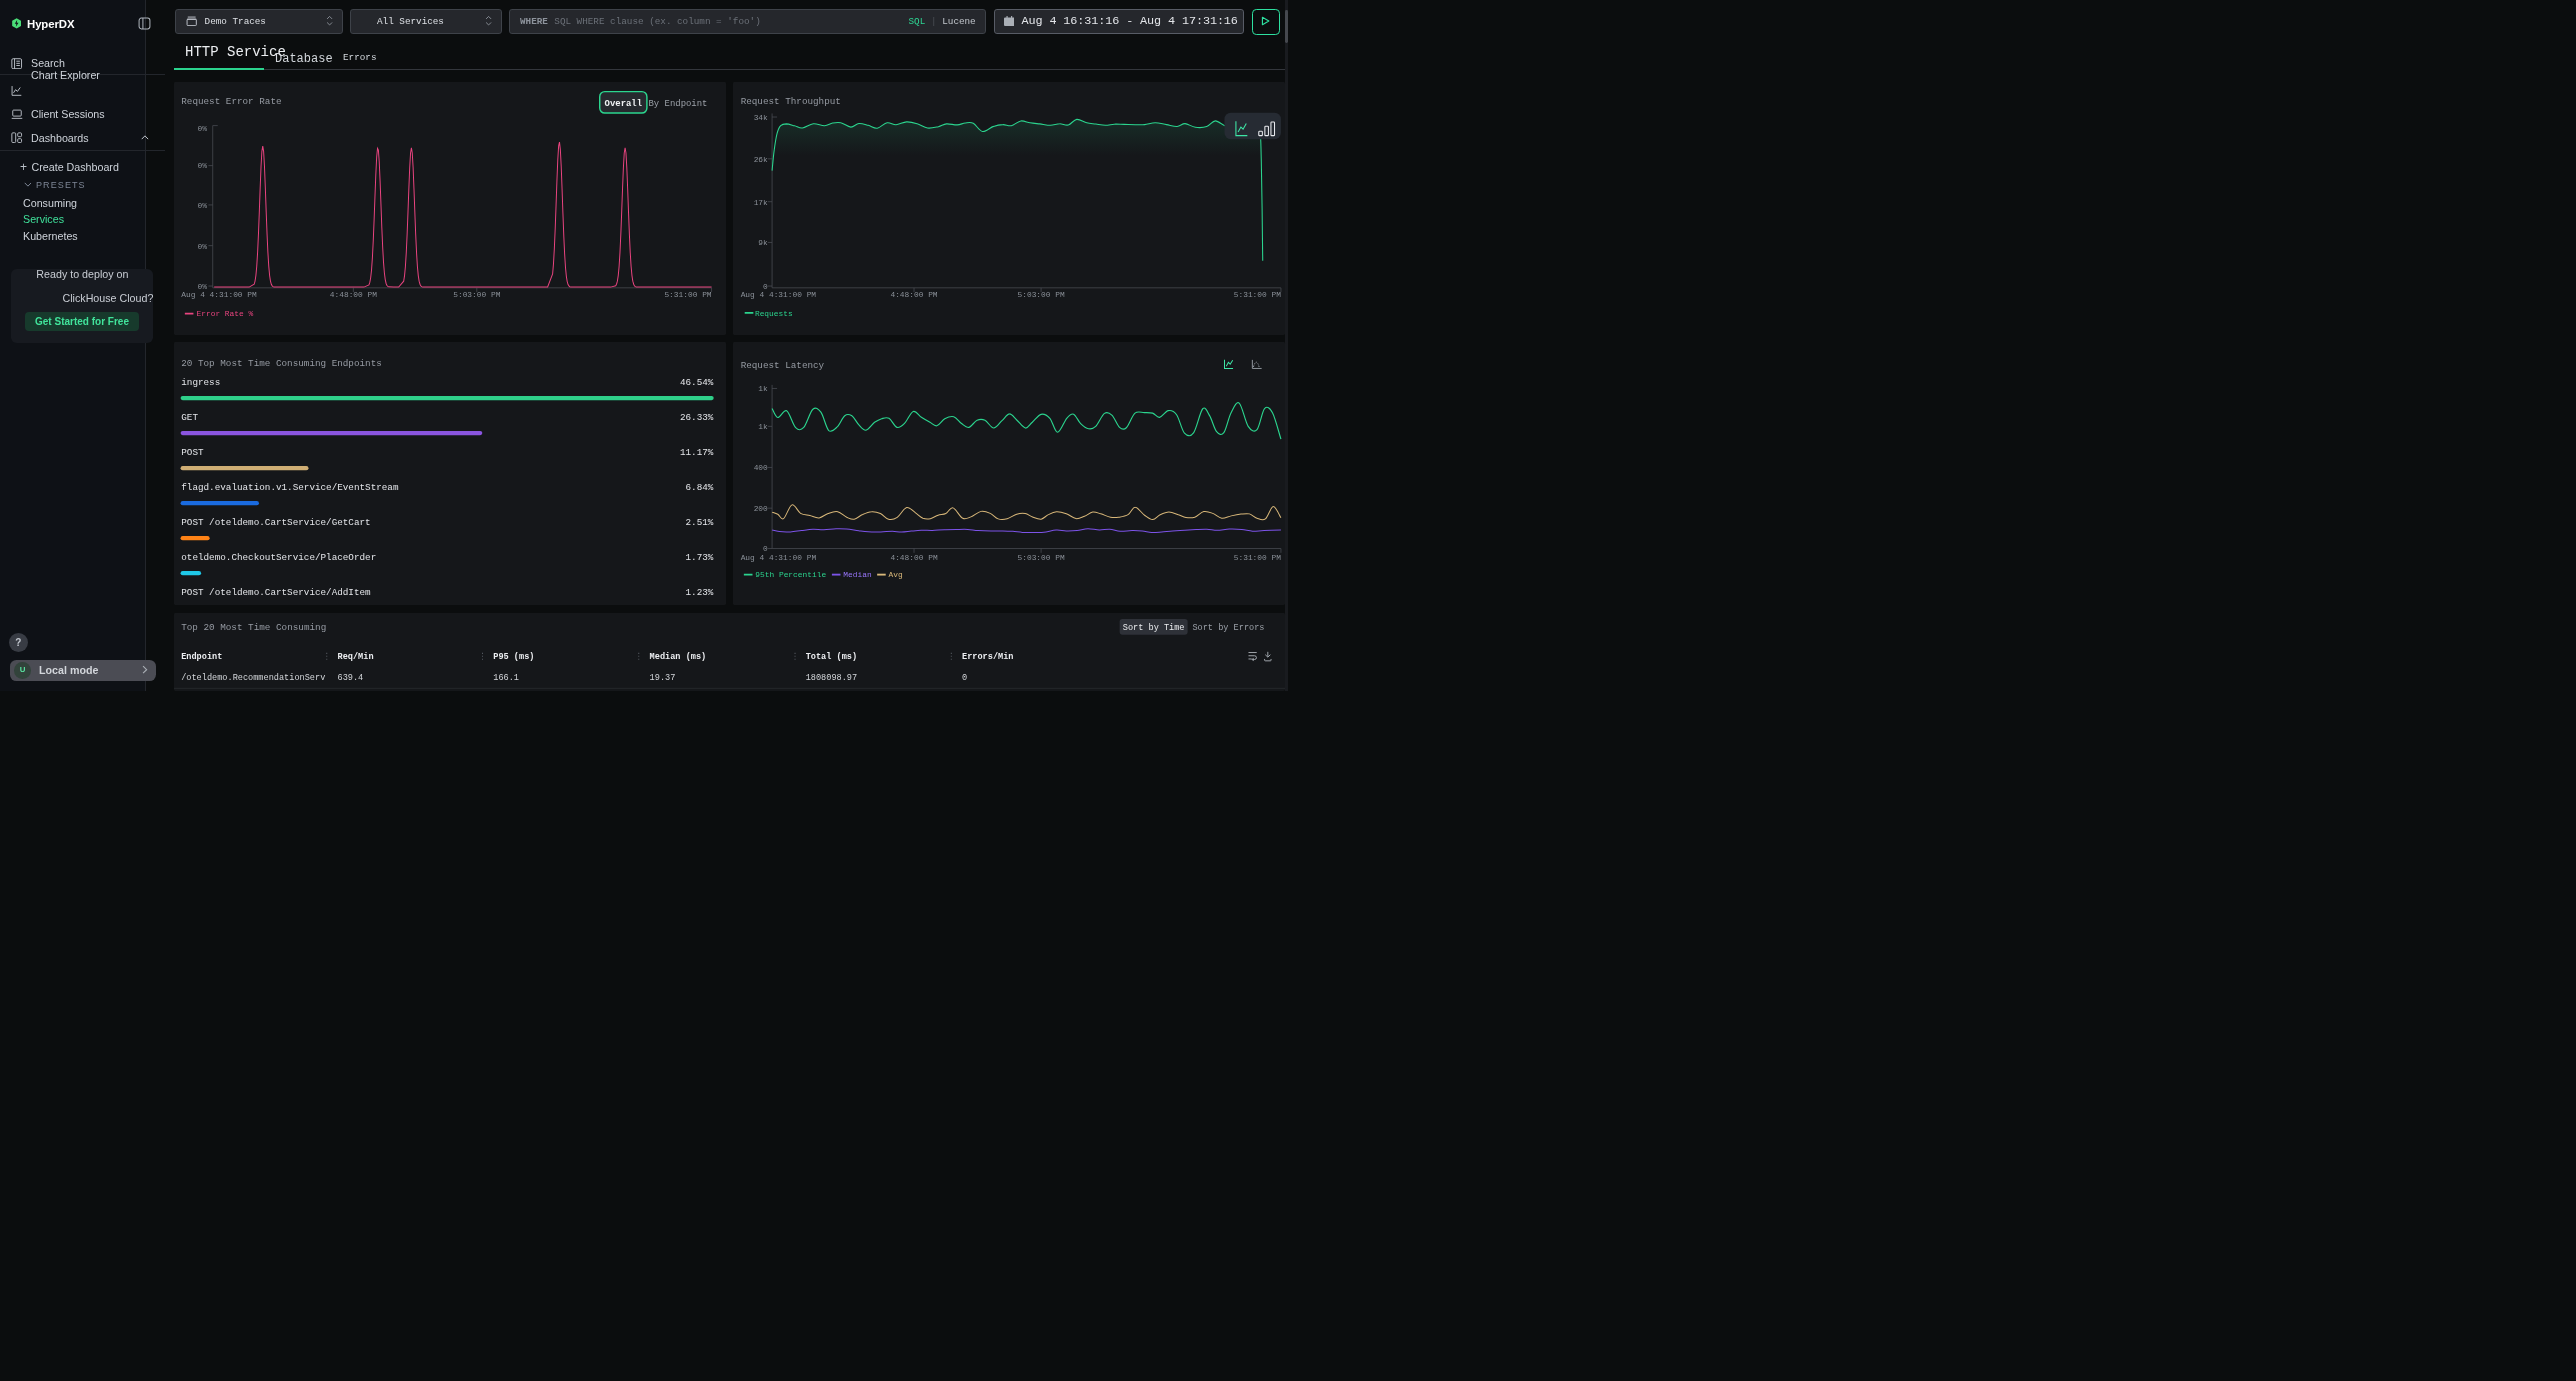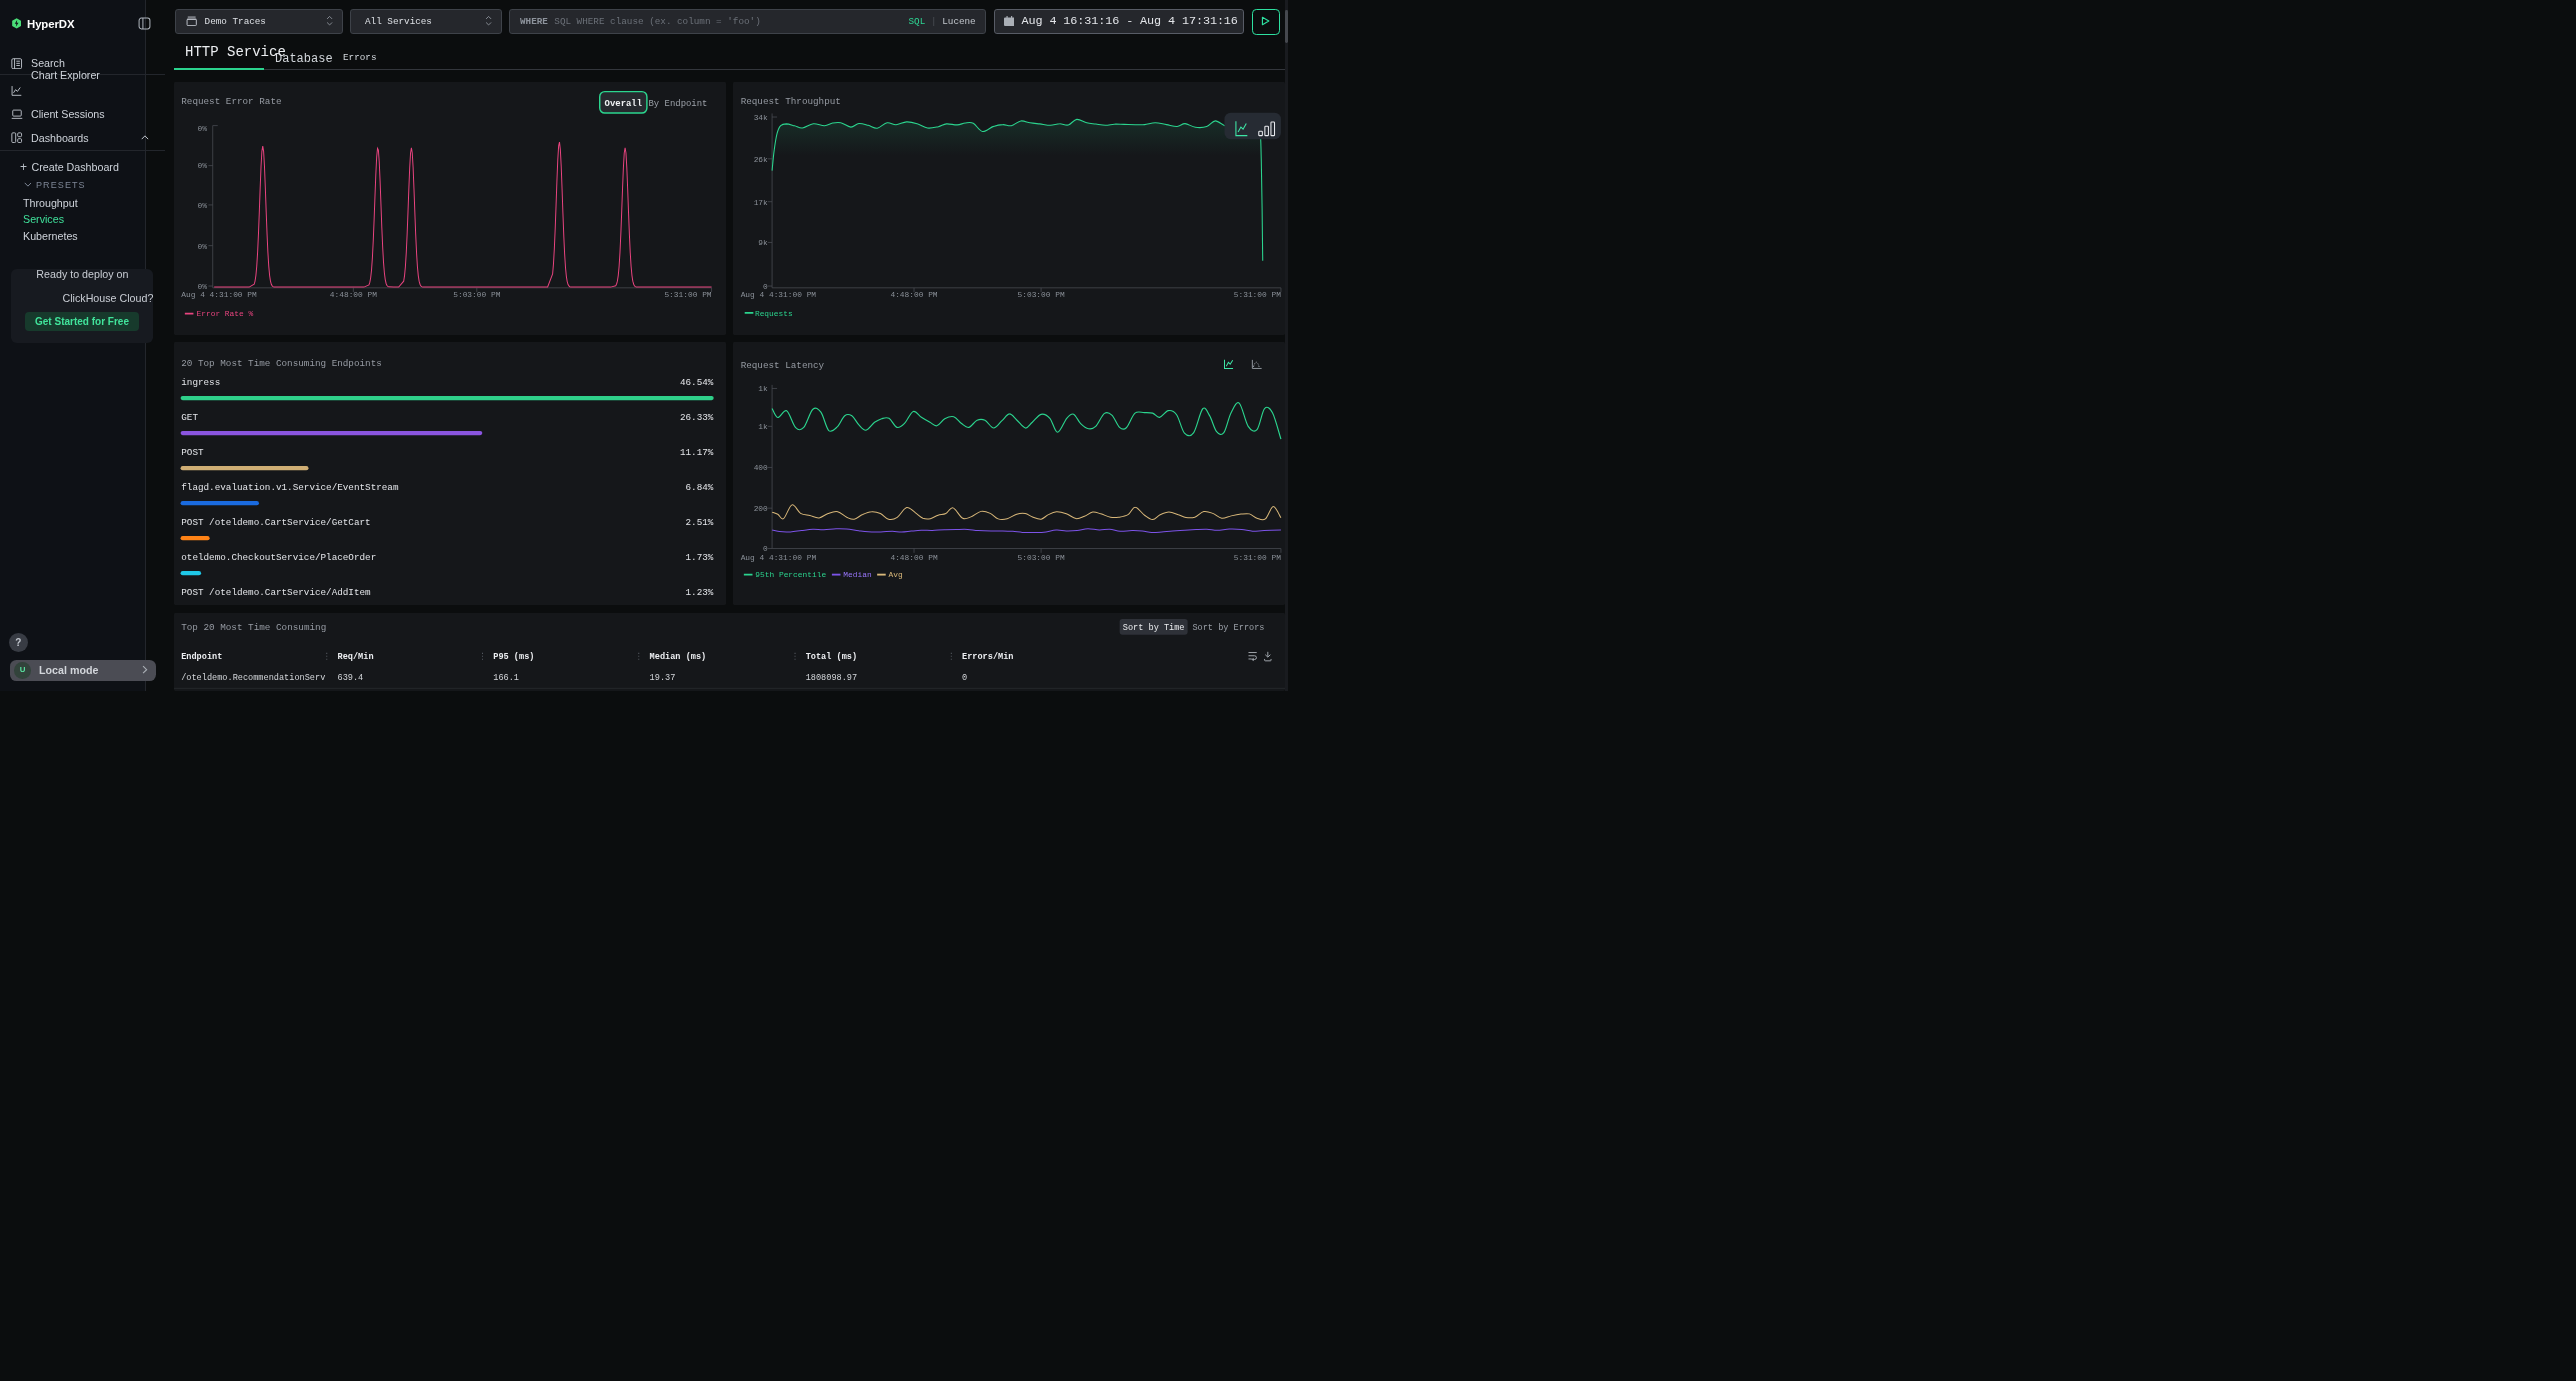--- a/index.html
+++ b/index.html
@@ -60,21 +60,21 @@
  <div class="sep" style="top:150px"></div>
 
  <div class="navtxt" style="left:20px;top:160px;font-size:12px;color:#b9bfc7">+</div>
  <div class="navtxt" style="left:31.5px;top:161px">Create Dashboard</div>
 
  <svg width="7.9" height="5" style="left:23.6px;top:182px" viewBox="0 0 11 7" fill="none" stroke="#7d8695" stroke-width="1.4">
    <path d="M1 1.2 L5.5 5.8 L10 1.2"></path>
  </svg>
  <div class="navtxt" style="left:36px;top:180px;font-size:9px;letter-spacing:1.1px;color:#7d8695">PRESETS</div>
 
- <div class="navtxt" style="left:23px;top:197px">Throughput</div>
+ <div class="navtxt" style="left:23px;top:197px">Consuming</div>
  <div class="navtxt" style="left:23px;top:213px;color:#3fe09a;font-weight:400">Services</div>
  <div class="navtxt" style="left:23px;top:230px">Kubernetes</div>
 
  <div class="abs" style="left:11.4px;top:269px;width:142px;height:74px;background:#171a20;border-radius:5.7px"></div>
  <div class="navtxt" style="left:11.4px;top:268px;width:142px;text-align:center;color:#c9cdd4">Ready to deploy on</div>
  <div class="navtxt" style="left:11.4px;top:292px;width:142px;text-align:right;color:#c9cdd4">ClickHouse Cloud?</div>
  <div class="abs" style="left:25px;top:312px;width:114px;height:19.3px;background:#173a2c;border-radius:4px;text-align:center;line-height:19.3px;font-family:'Liberation Sans', sans-serif;font-size:10px;font-weight:700;color:#41e39b;white-space:nowrap">Get Started for Free</div>
 
  <div class="abs" style="left:8.6px;top:633px;width:19.3px;height:19.3px;border-radius:50%;background:#383c44;text-align:center;line-height:19.3px;font-family:'Liberation Sans', sans-serif;font-size:10px;font-weight:700;color:#c3c8cf">?</div>
 
@@ -92,21 +92,21 @@
       <path d="M1.5 4.5 H14.5"></path>
       <rect x="1.5" y="4.5" width="13" height="9" rx="1.2"></rect>
   </svg>
   <span style="margin-left:7.2px">Demo Traces</span>
   <svg width="7.2" height="11.4" style="position:static;margin-left:auto;margin-right:8.6px" viewBox="0 0 10 16" fill="none" stroke="#8d939b" stroke-width="1.3">
     <path d="M1.5 5.5 L5 2 L8.5 5.5"></path>
       <path d="M1.5 10.5 L5 14 L8.5 10.5"></path>
   </svg>
 </div>
 <div class="selbox" style="left:350px;width:152px">
-  <span style="margin-left:14px">All Services</span>
+  <span style="margin-left:26px">All Services</span>
   <svg width="7.2" height="11.4" style="position:static;margin-left:auto;margin-right:8.6px" viewBox="0 0 10 16" fill="none" stroke="#8d939b" stroke-width="1.3">
     <path d="M1.5 5.5 L5 2 L8.5 5.5"></path>
       <path d="M1.5 10.5 L5 14 L8.5 10.5"></path>
   </svg>
 </div>
 <div class="selbox" style="left:509px;width:477px">
   <span style="margin-left:10px;font-weight:bold;color:#8d939c">WHERE</span>
   <span style="margin-left:6.4px;color:#6b7078">SQL WHERE clause (ex. column = 'foo')</span>
   <span style="margin-left:auto;color:#2dd693">SQL</span>
   <span style="margin-left:5.7px;color:#4c5056">|</span>

